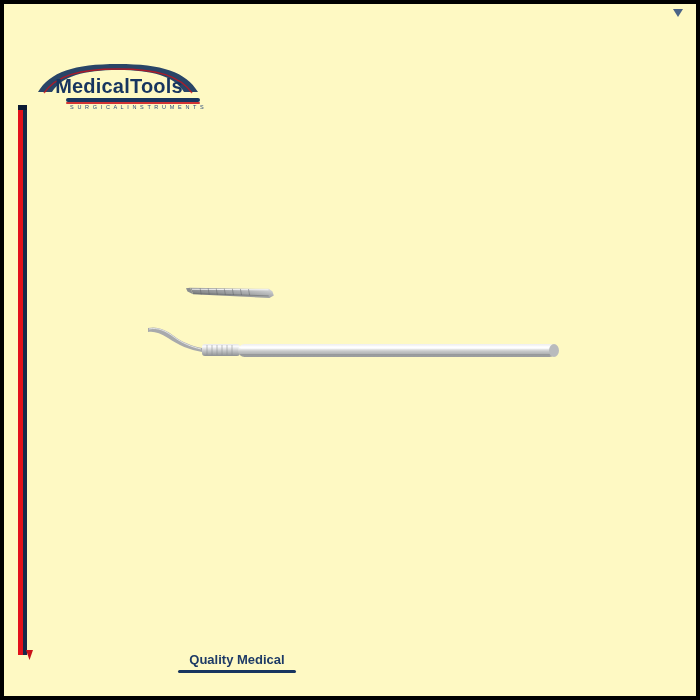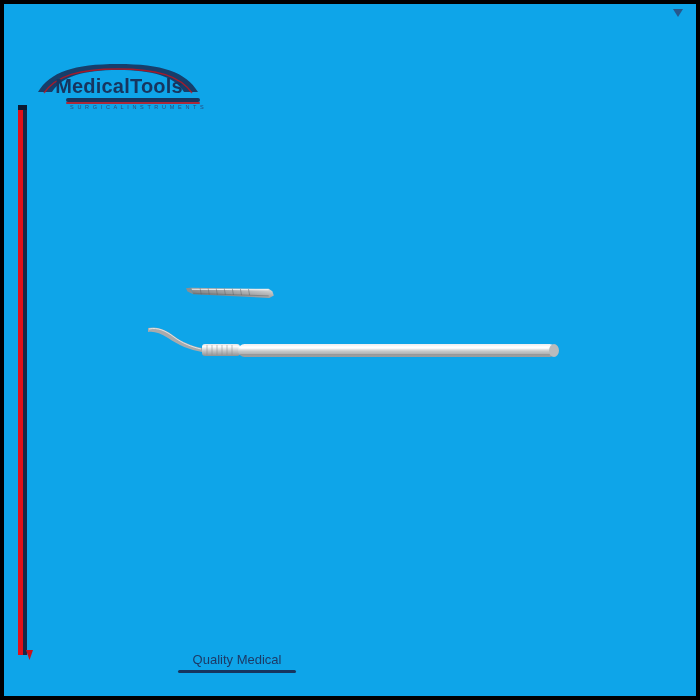--- a/index.html
+++ b/index.html
@@ -14,21 +14,21 @@
     font-family: "Liberation Sans", sans-serif;
     position: relative;
   }
 
   
   .page {
     position: absolute;
     left: 0; top: 0;
     width: 700px;
     height: 700px;
-    background: #0ea5e9;
+    background: #fef9c3;
   }
 
   
   .frame-top, .frame-bottom, .frame-left, .frame-right {
     position: absolute;
     background: #000000;
     pointer-events: none;
   }
   .frame-top    { left: 0;  top: 0;    width: 700px; height: 4px; }
   .frame-bottom { left: 0;  bottom: 0; width: 700px; height: 4px; }
@@ -137,21 +137,21 @@
     width: 130px;
     height: 26px;
   }
   .footer-text {
     position: absolute;
     left: 0;
     top: 4px;
     width: 130px;
     text-align: center;
     font-size: 13px;
-    font-weight: normal;
+    font-weight: bold;
     color: #1d3a66;
     white-space: nowrap;
   }
   .footer-rule {
     position: absolute;
     left: 6px;
     top: 22px;
     width: 118px;
     height: 3px;
     background: #17355f;

